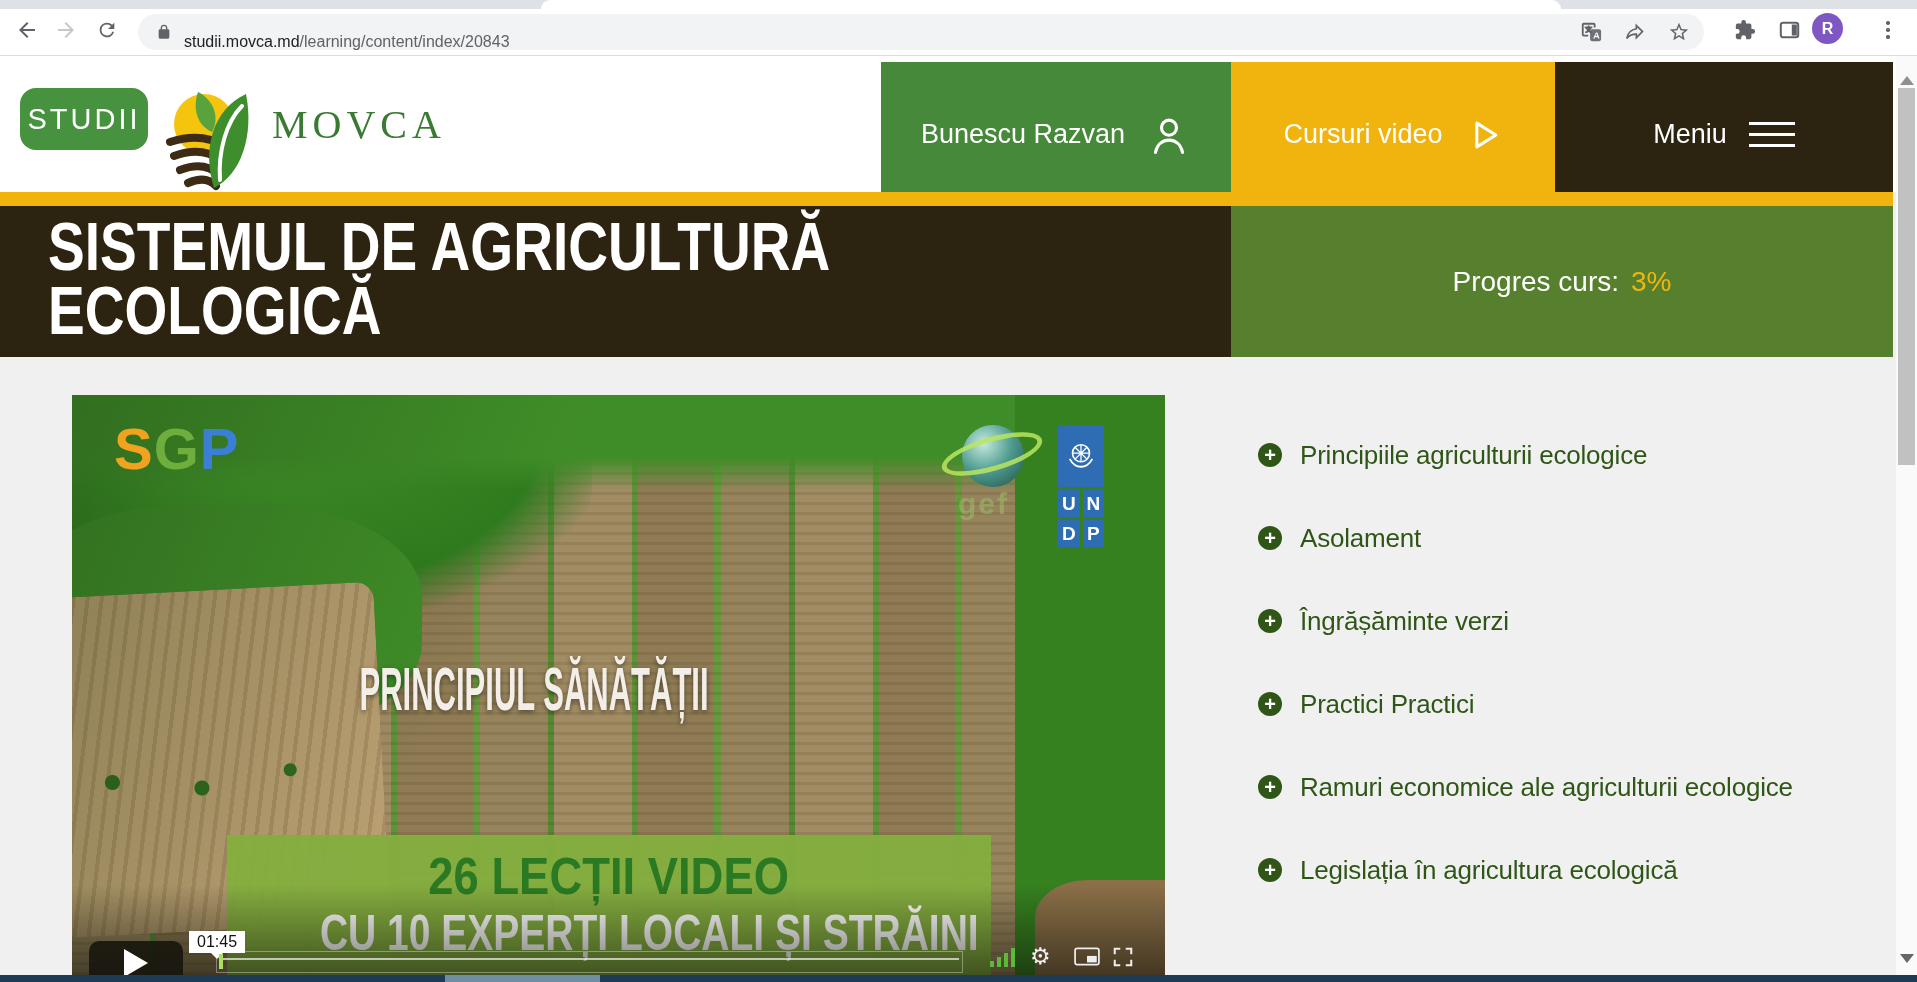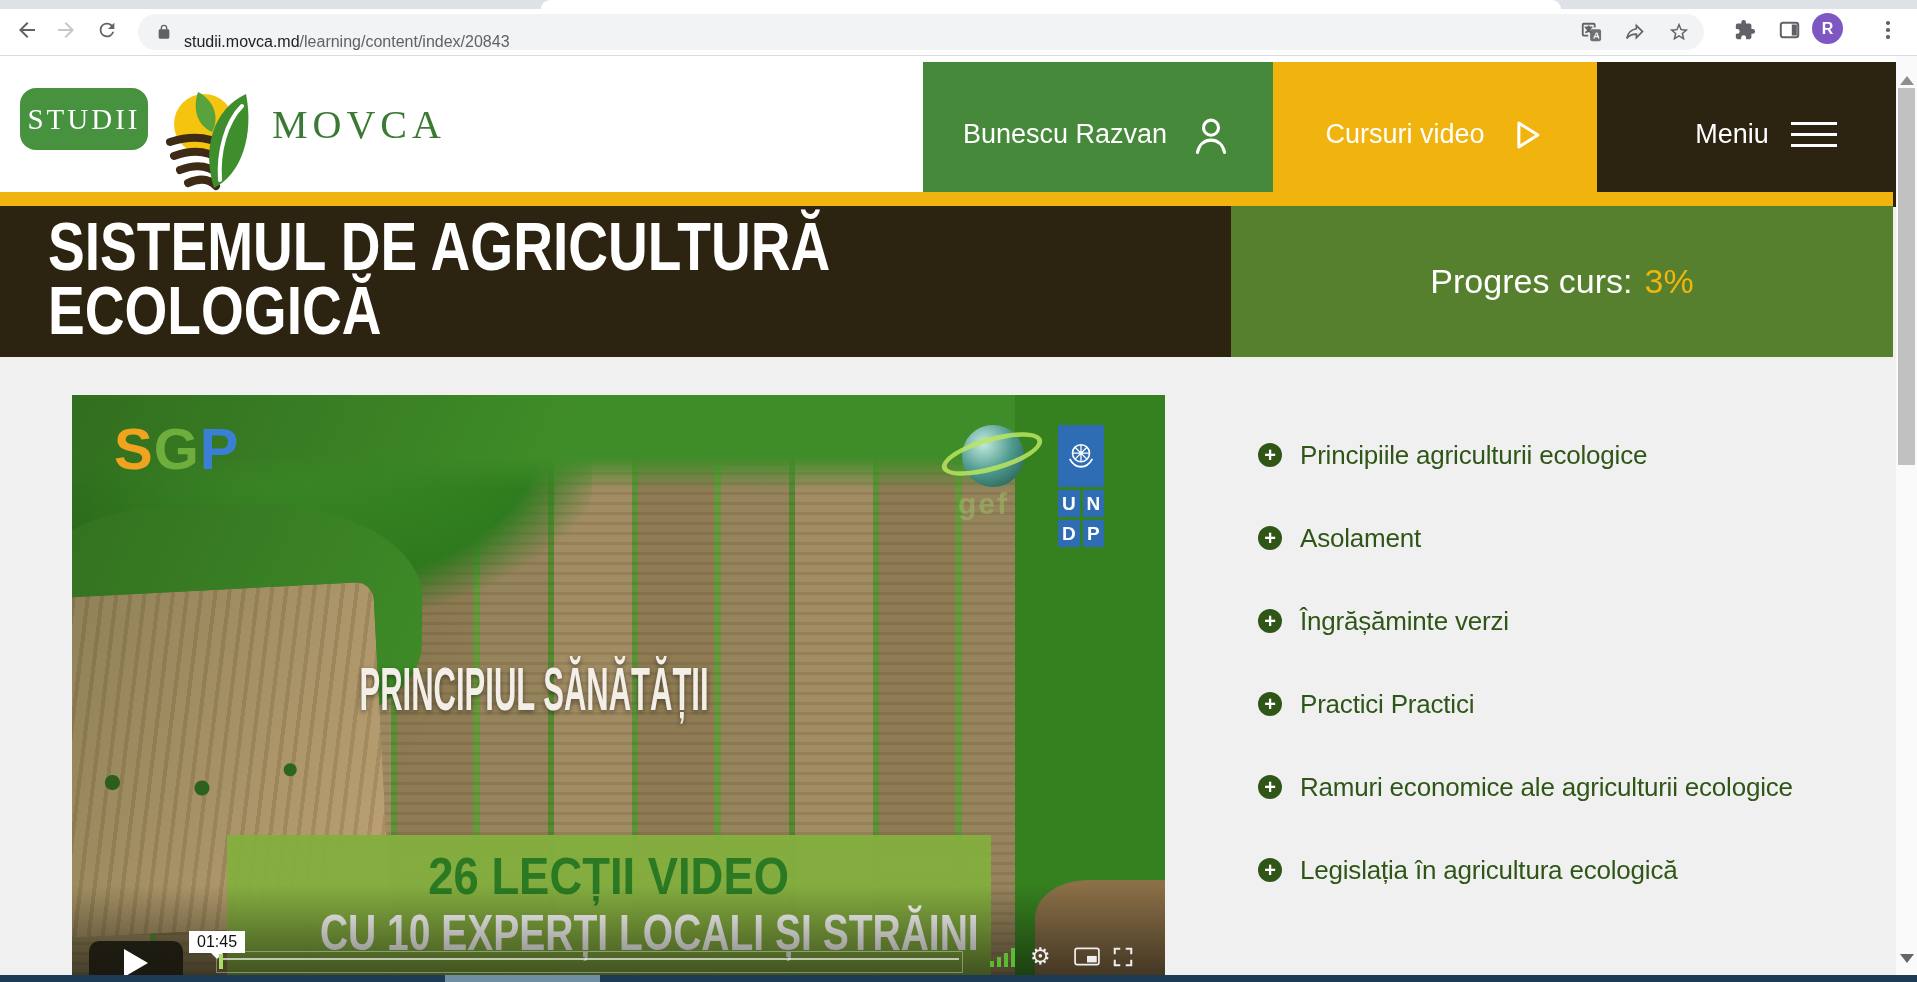--- a/index.html
+++ b/index.html
@@ -23,39 +23,39 @@
   .dots { left:1879px; top:17px; width:18px; height:26px; display:flex; flex-direction:column; align-items:center; justify-content:center; gap:3.5px; }
   .dots i { width:3.5px; height:3.5px; border-radius:50%; background:#5f6368; }
 
   
   .content-bg { left:0; top:56px; width:1896px; height:919px; background:#f0f0f0; }
 
   
   .site-header { left:0; top:56px; width:1896px; height:136px; background:#fff; }
   .studii-badge { left:20px; top:88px; width:128px; height:62px; background:#46923f; border-radius:16px;
     display:flex; align-items:center; justify-content:center; color:#fff;
-    font-family:Liberation Serif, serif; font-size:29px; letter-spacing:3px; }
+    font-family:Liberation Sans, sans-serif; font-size:29px; letter-spacing:3px; }
   .brand-movca { left:272px; top:56px; height:136px; display:flex; align-items:center;
     font-family:"Liberation Serif", serif; font-size:40px; letter-spacing:5px; color:#3a7a33; }
   .hdr-sec { top:62px; height:145px; display:flex; align-items:center; justify-content:center; gap:22px;
-    color:#fff; font-size:27px;margin-left:42px; }
+    color:#fff; font-size:27px; }
   .hdr-user { left:881px; width:350px; background:#47893b; }
   .hdr-videos { left:1231px; width:324px; background:#f1b30e; }
   .hdr-menu { left:1555px; width:338px; background:#2c2310; }
   .burger { display:flex; flex-direction:column; gap:8px; }
   .burger i { width:46px; height:3px; background:#fff; }
 
   .stripe { left:0; top:192px; width:1893px; height:14px; background:#f1b30e; }
 
   
   .hero-title { left:0; top:206px; width:1231px; height:151px; background:#2c2310; overflow:hidden; }
   .hero-title-text { position:absolute; left:48px; top:8px; color:#fff; font-weight:bold;
     font-size:68px; line-height:64px; transform:scaleX(0.81); transform-origin:left top; white-space:nowrap; }
   .hero-progress { left:1231px; top:206px; width:662px; height:151px; background:#56802e;
-    display:flex; align-items:center; justify-content:center; color:#fff; font-size:34px; }
+    display:flex; align-items:center; justify-content:center; color:#fff; font-size:28px; }
   .hero-progress .pct { color:#f2b50a; margin-left:12px; }
 
   
   .video { left:72px; top:395px; width:1093px; height:580px; overflow:hidden; background:#8a7850; }
   .f-base { inset:0;
     background:
       repeating-linear-gradient(0deg, rgba(60,40,20,.12) 0 3px, rgba(0,0,0,0) 3px 10px),
       repeating-linear-gradient(90deg, #a18c63 0 78px, #5e9338 78px 84px, #8f7c54 84px 160px, #679a3c 160px 167px, #96845c 167px 235px, #578932 235px 241px); }
   .dots-tex { background-image:radial-gradient(rgba(255,255,255,.13) 1.5px, rgba(0,0,0,0) 2.6px); background-size:12px 12px; }
   .f-top { left:0; top:0; width:1093px; height:95px; background:linear-gradient(180deg,#3f8d28 65%, rgba(63,141,40,0)); }

